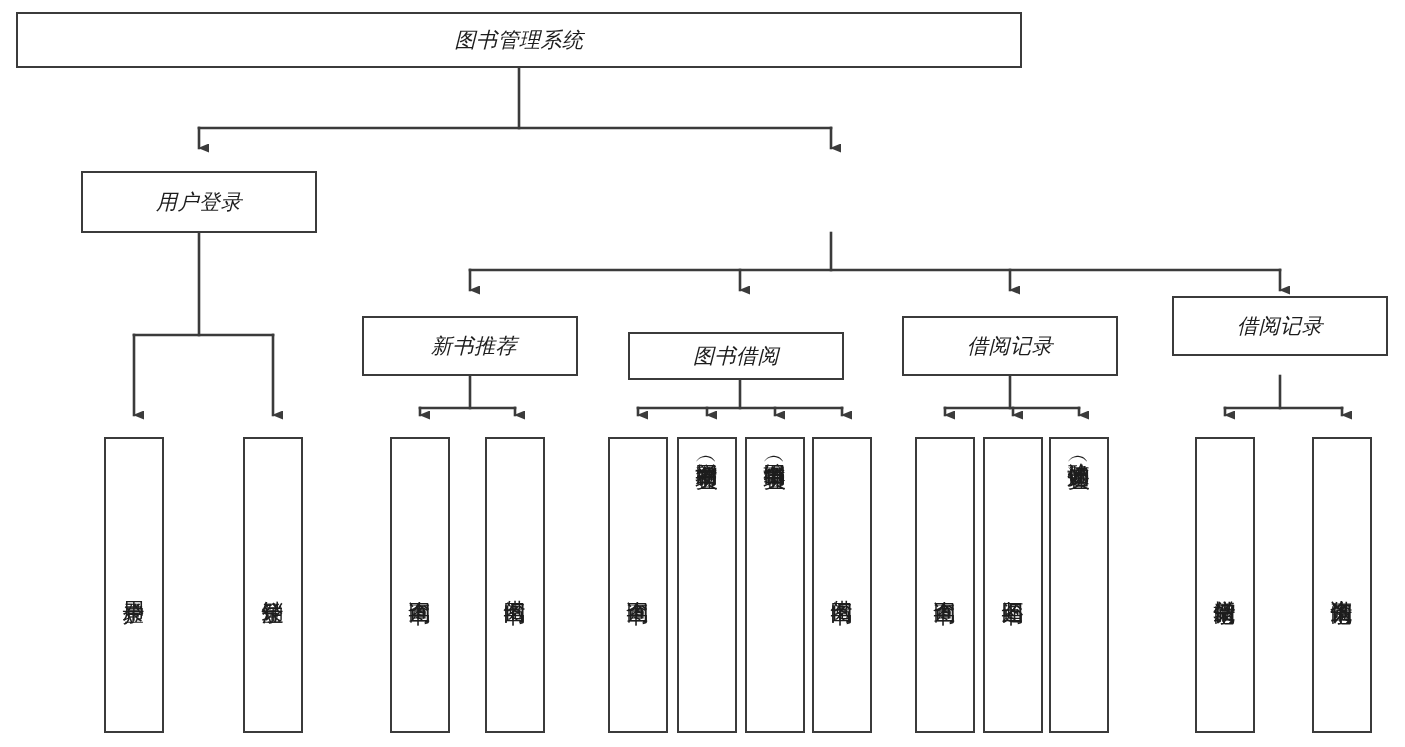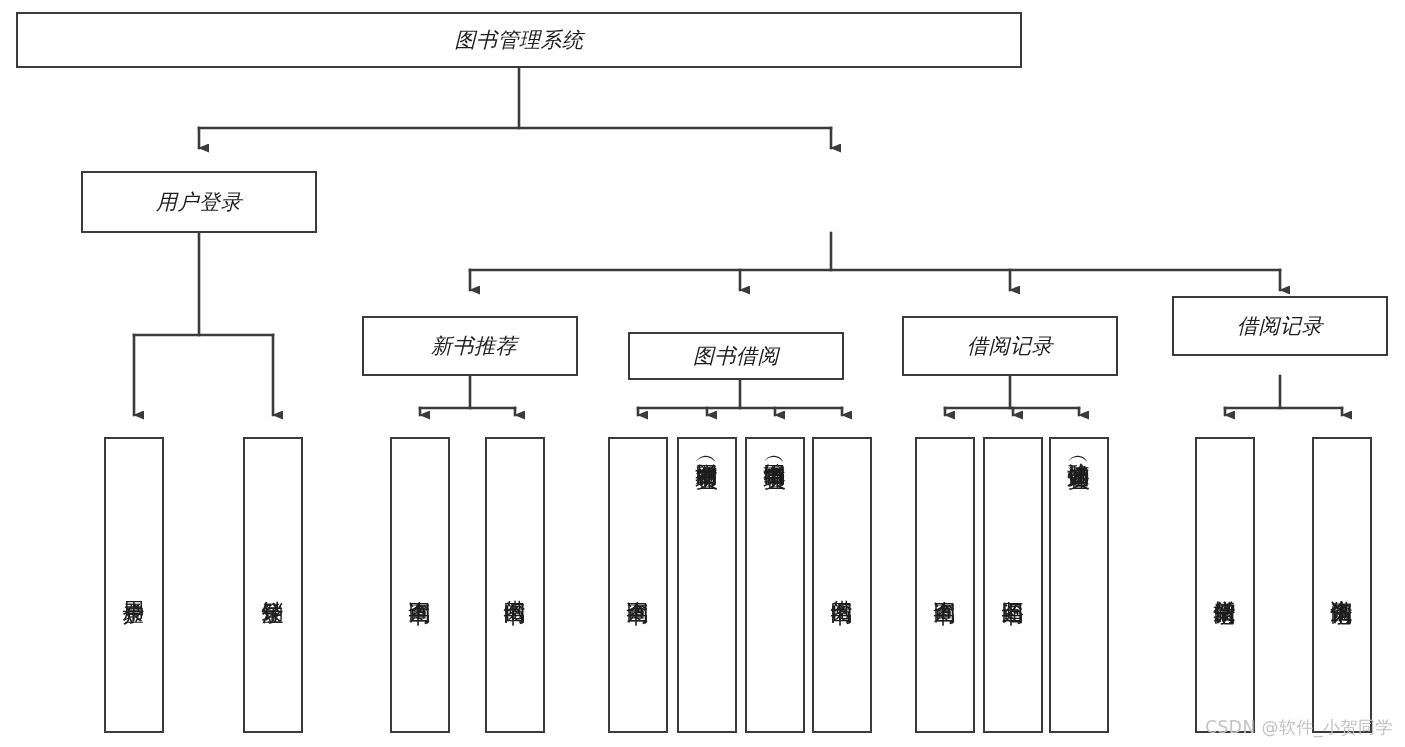--- a/index.html
+++ b/index.html
@@ -182,15 +182,14 @@
     <span class="label">确认归还（管理员）</span>
   </div>
 
   <div class="node vert mid" style="left:1195px; top:437px; width:60px; height:296px;">
     <span class="label">新增借阅记录</span>
   </div>
   <div class="node vert mid" style="left:1312px; top:437px; width:60px; height:296px;">
     <span class="label">查询借阅记录</span>
   </div>
 
-  <div class="watermark">CSDN @软件_小贺同学</div>
 
 </div>
 
 </body></html>

